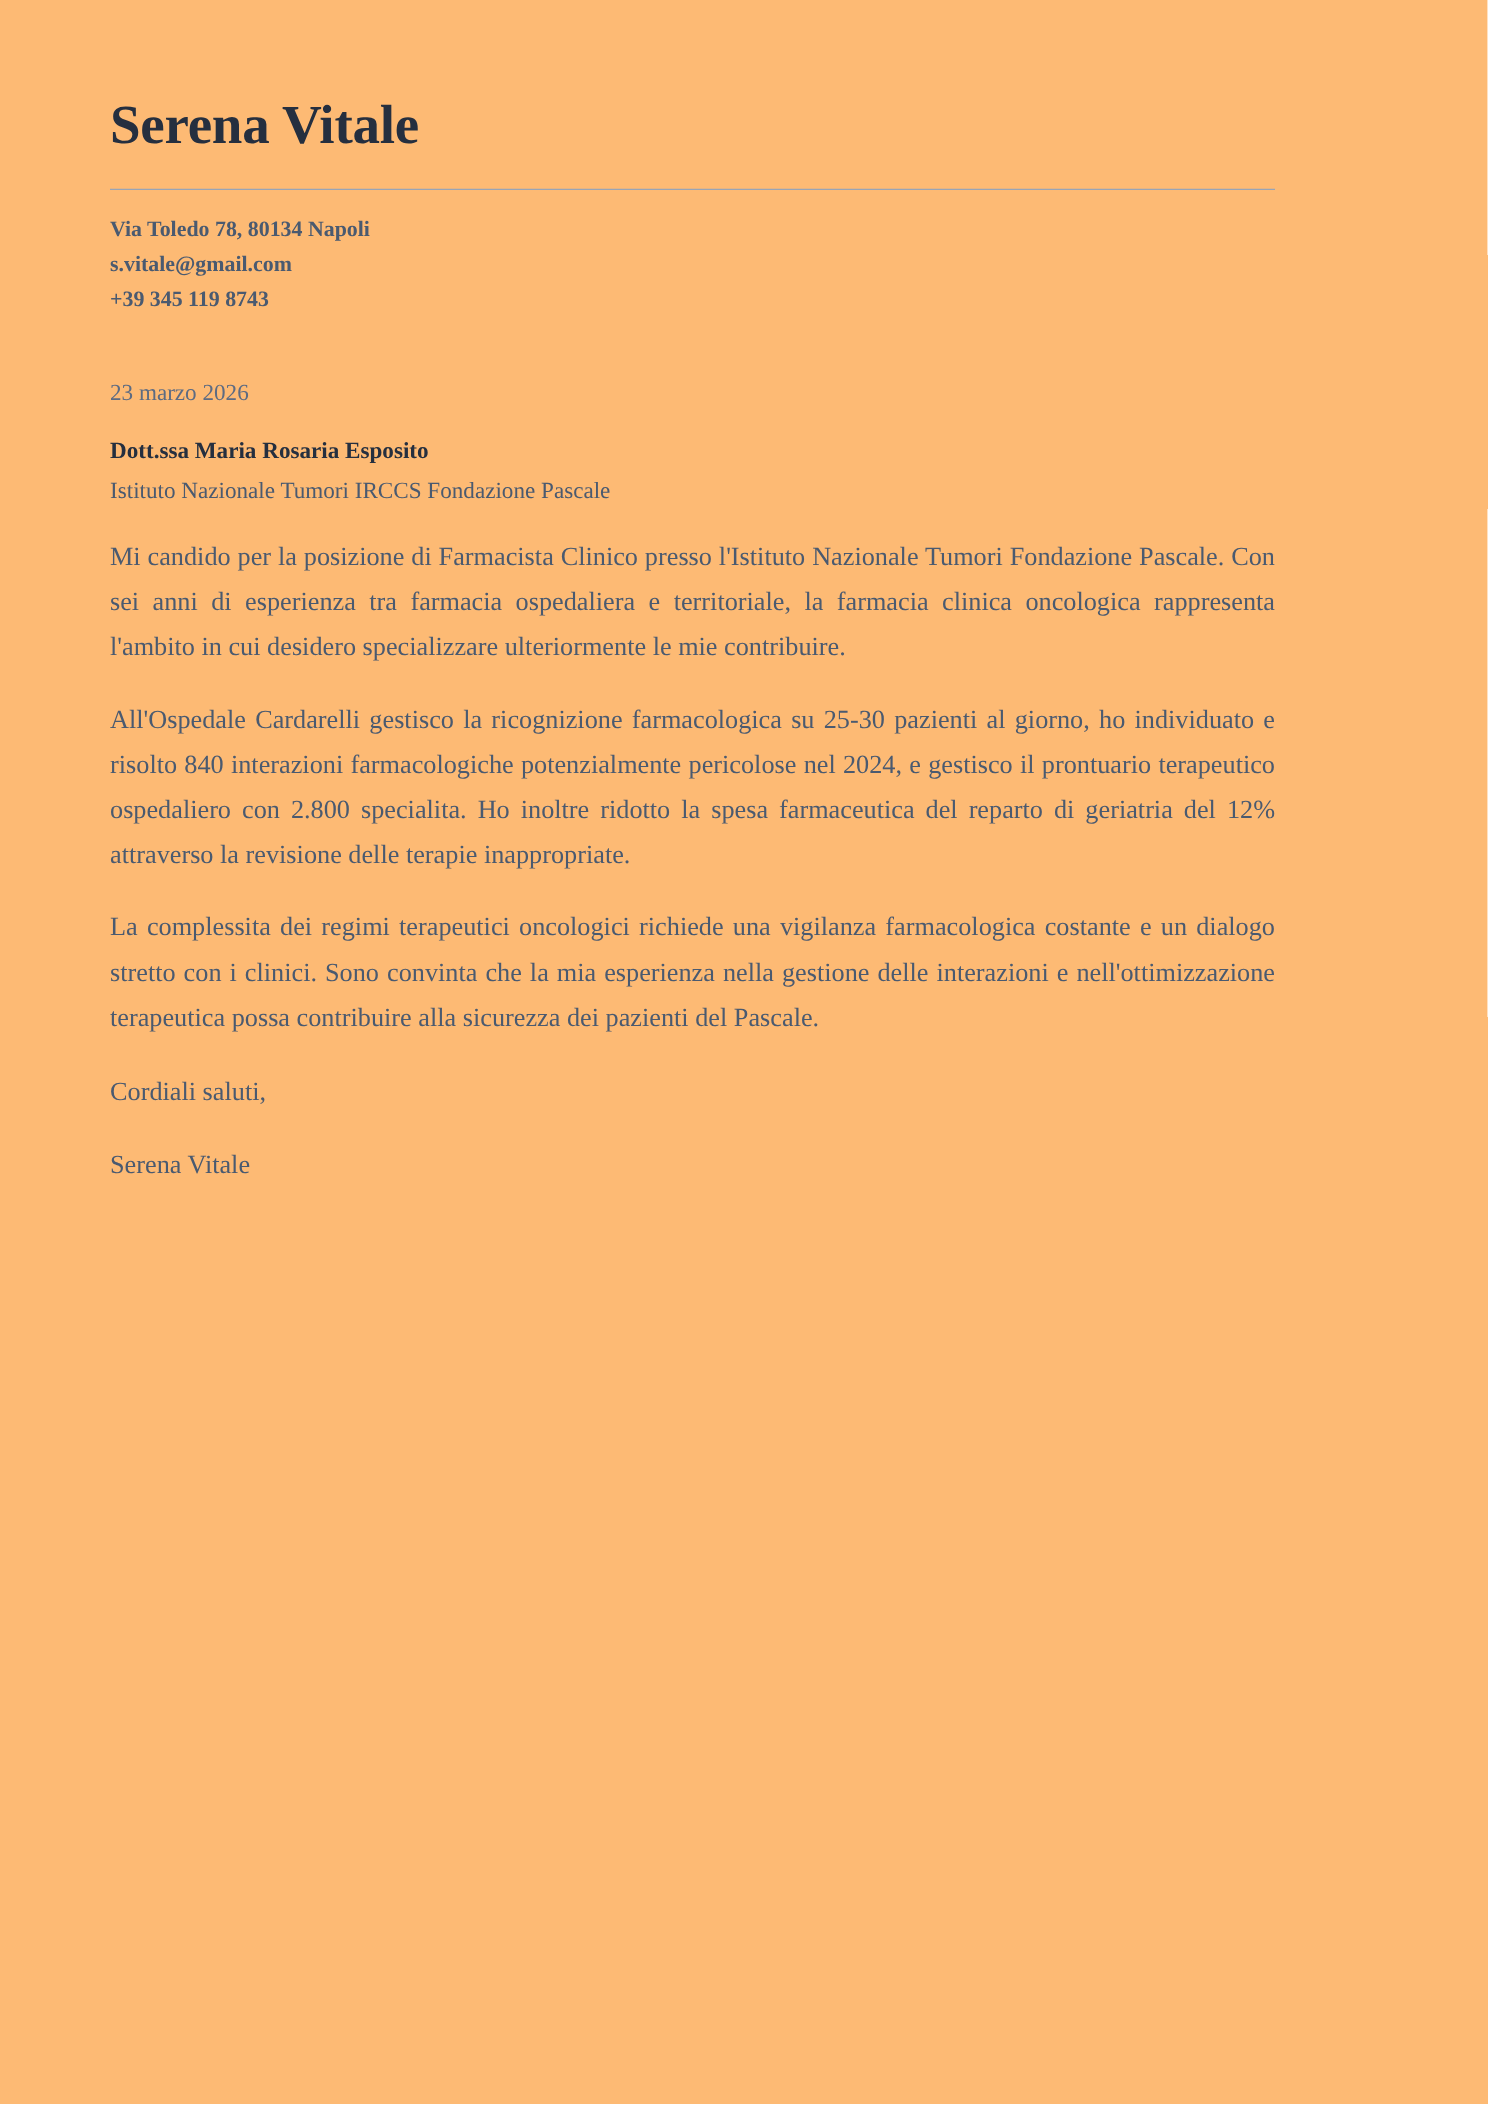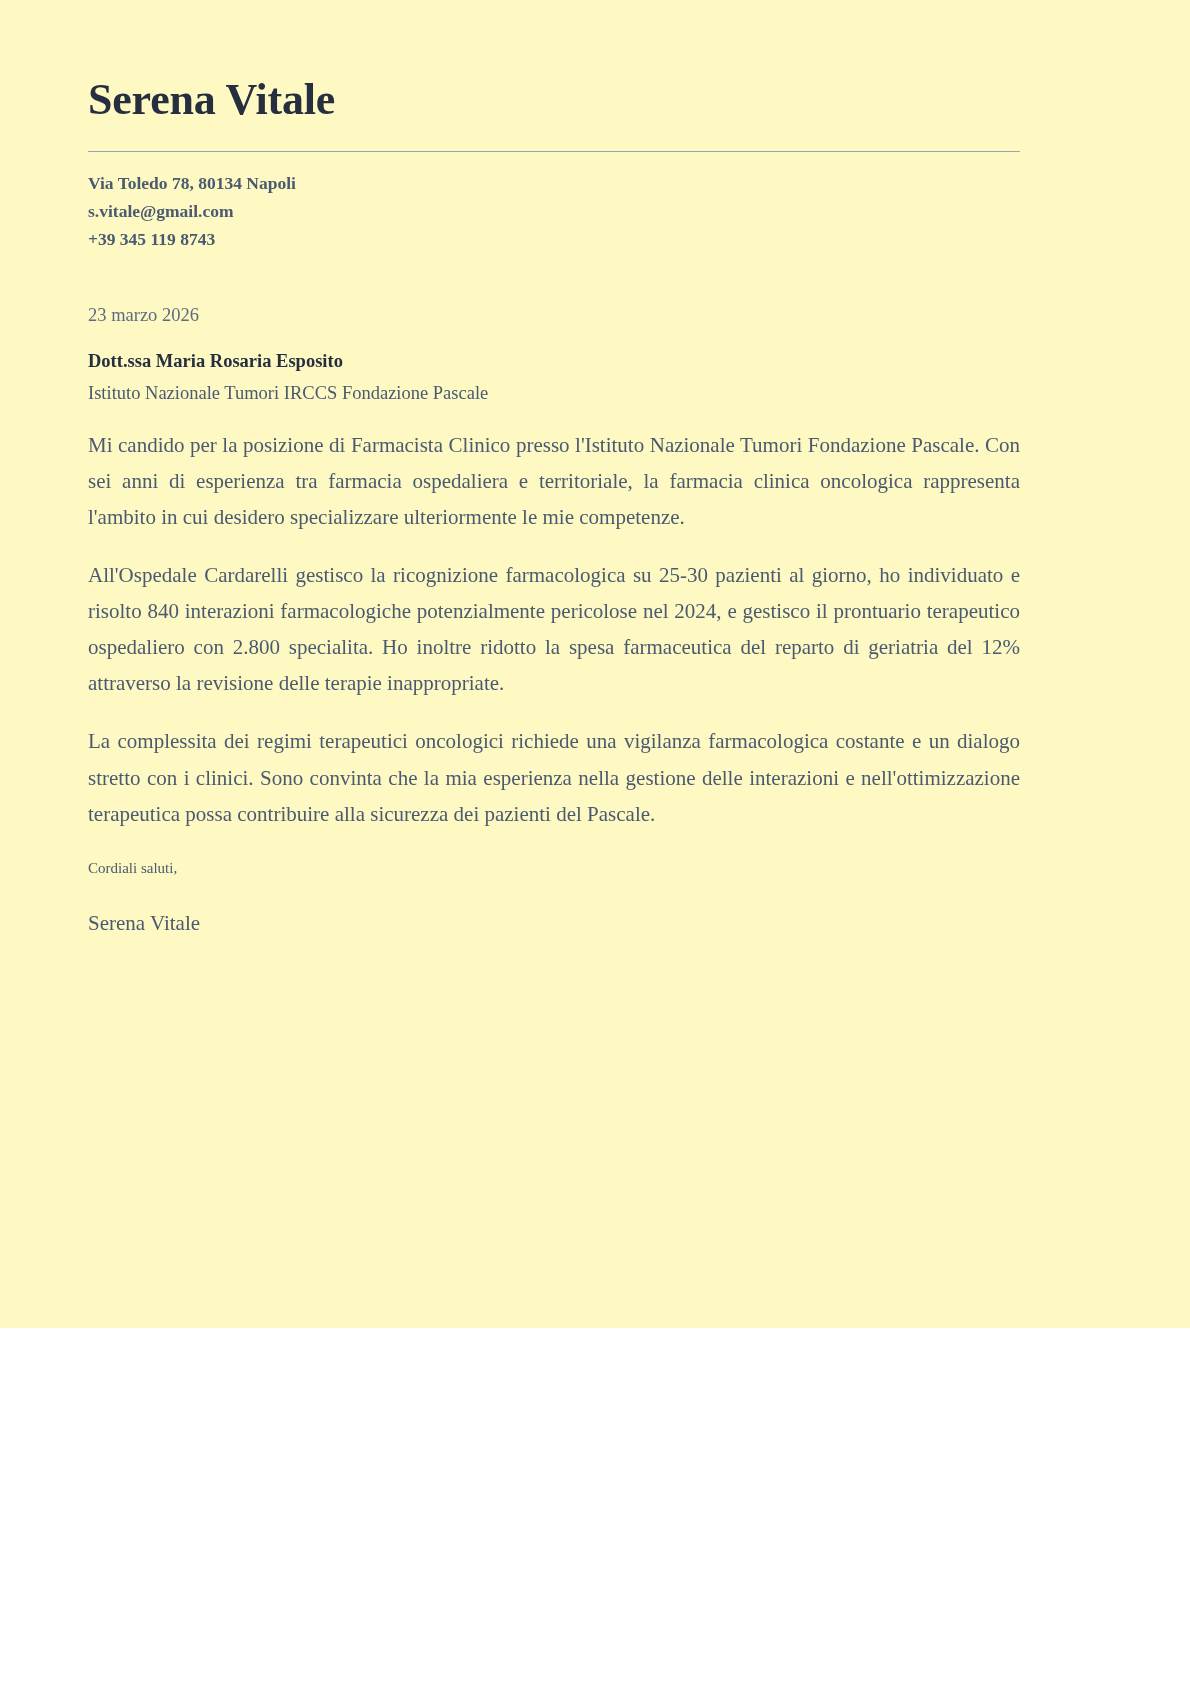--- a/index.html
+++ b/index.html
@@ -9,22 +9,22 @@
   }
   body {
     width: 1190px;
     height: 1683px;
     font-family: "Liberation Serif", "DejaVu Serif", serif;
     -webkit-font-smoothing: antialiased;
   }
   .page {
     position: relative;
     width: 1190px;
-    height: 1328px;
-    background: #fef9c3;
+    height: 1683px;
+    background: #fdba74;
     box-sizing: border-box;
     padding: 0;
     overflow: hidden;
   }
   .content {
     position: absolute;
     left: 88px;
     top: 0;
     width: 932px;
   }
@@ -94,21 +94,21 @@
   }
   .para {
     font-size: 21px;
     color: #4a5a70;
     line-height: 1.72;
     text-align: justify;
     text-justify: inter-word;
     margin-top: 22px;
   }
   .closing {
-    font-size: 15px;
+    font-size: 21px;
     color: #4a5a70;
     margin-top: 26px;
     line-height: 1.45;
   }
   .signature {
     font-size: 21px;
     color: #4a5a70;
     margin-top: 28px;
     line-height: 1.45;
   }
@@ -127,21 +127,21 @@
       <div class="contact-line">s.vitale@gmail.com</div>
       <div class="contact-line">+39 345 119 8743</div>
     </div>
 
     <div class="date">23 marzo 2026</div>
 
     <div class="recipient-name">Dott.ssa Maria Rosaria Esposito</div>
     <div class="recipient-org">Istituto Nazionale Tumori IRCCS Fondazione Pascale</div>
 
 
-    <p class="para">Mi candido per la posizione di Farmacista Clinico presso l'Istituto Nazionale Tumori Fondazione Pascale. Con sei anni di esperienza tra farmacia ospedaliera e territoriale, la farmacia clinica oncologica rappresenta l'ambito in cui desidero specializzare ulteriormente le mie competenze.</p>
+    <p class="para">Mi candido per la posizione di Farmacista Clinico presso l'Istituto Nazionale Tumori Fondazione Pascale. Con sei anni di esperienza tra farmacia ospedaliera e territoriale, la farmacia clinica oncologica rappresenta l'ambito in cui desidero specializzare ulteriormente le mie contribuire.</p>
     <p class="para">All'Ospedale Cardarelli gestisco la ricognizione farmacologica su 25-30 pazienti al giorno, ho individuato e risolto 840 interazioni farmacologiche potenzialmente pericolose nel 2024, e gestisco il prontuario terapeutico ospedaliero con 2.800 specialita. Ho inoltre ridotto la spesa farmaceutica del reparto di geriatria del 12% attraverso la revisione delle terapie inappropriate.</p>
     <p class="para">La complessita dei regimi terapeutici oncologici richiede una vigilanza farmacologica costante e un dialogo stretto con i clinici. Sono convinta che la mia esperienza nella gestione delle interazioni e nell'ottimizzazione terapeutica possa contribuire alla sicurezza dei pazienti del Pascale.</p>
 
     <div class="closing">Cordiali saluti,</div>
     <div class="signature">Serena Vitale</div>
 
   </div>
 </div>
 
 </body></html>

